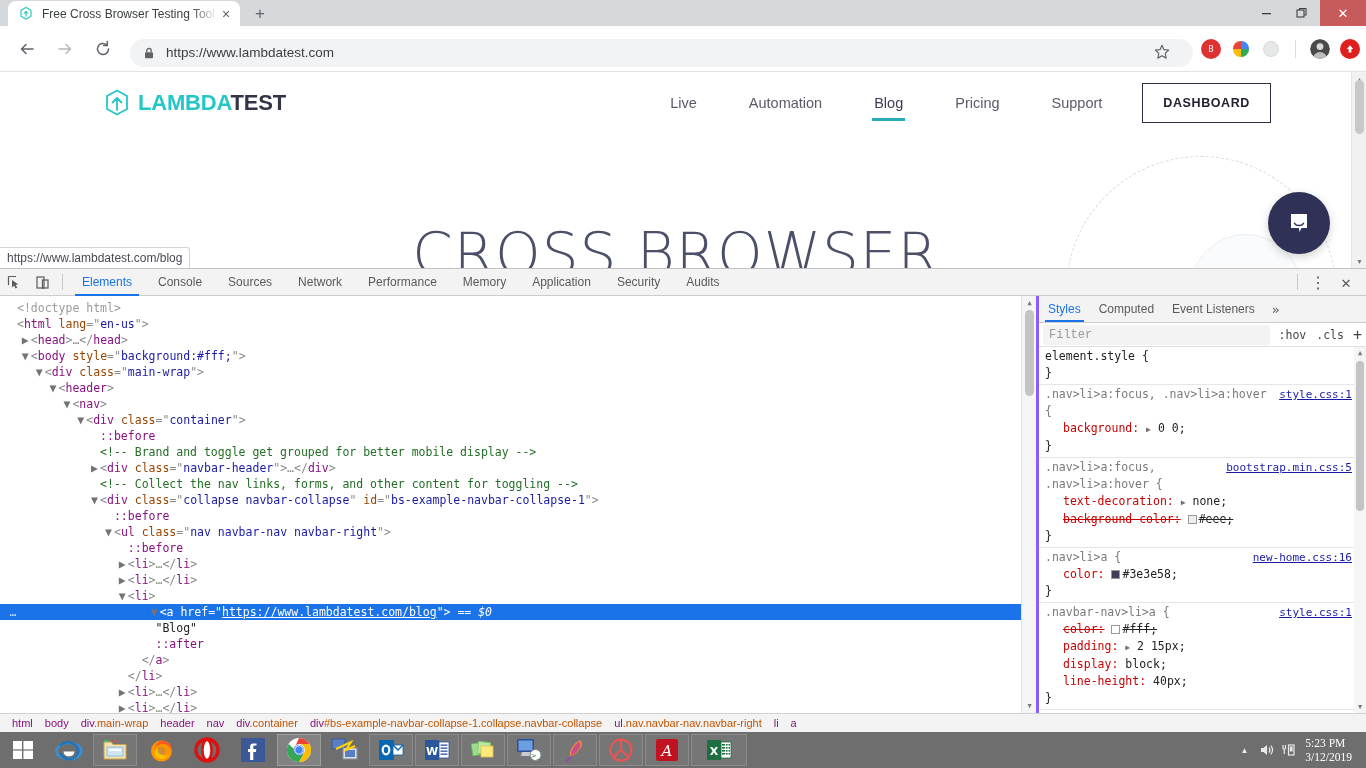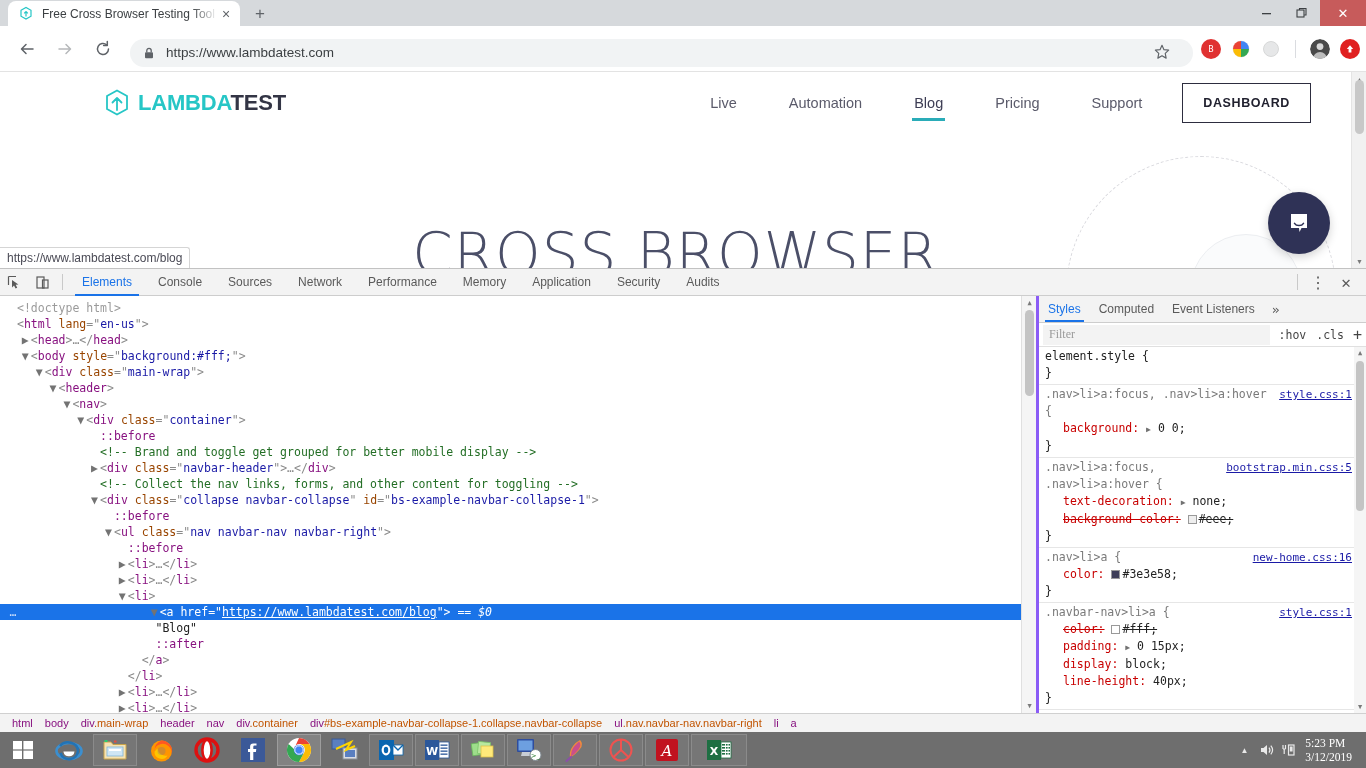--- a/index.html
+++ b/index.html
@@ -101,21 +101,21 @@
   .site-header {
     position: absolute; top: 0; left: 0; width: 1351px; height: 62px;
     display: flex; align-items: center;
   }
   .logo-wrap { display: flex; align-items: center; margin-left: 103px; }
   .logo-mark { width: 28px; height: 30px; margin-right: 7px; }
   .logo-text { font-size: 22px; font-weight: bold; letter-spacing: -0.2px; }
   .logo-lambda { color: #26c6c6; }
   .logo-test { color: #333545; }
 
-  .site-nav { display: flex; align-items: center; margin-left: auto; margin-right: 40px; }
+  .site-nav { display: flex; align-items: center; margin-left: auto; margin-right: 80px; }
   .nav-link {
     font-size: 14.5px; color: #5a5a6a; padding: 0 26px;
     position: relative; height: 40px; line-height: 40px;
   }
   .nav-link.active { color: #3d3d54; }
   .nav-link.active::after {
     content: ""; position: absolute; left: 24px; right: 24px; bottom: 2px;
     height: 3px; background: #2aacb8;
   }
   .dash-btn {
@@ -270,21 +270,21 @@
   }
   .st-more { font-size: 13px; color: #5a5a5a; padding: 0 8px; display: flex; align-items: center; }
 
   .filter-row {
     height: 24px; flex: 0 0 24px; display: flex; align-items: center;
     border-bottom: 1px solid #e0e0e0; background: #fff;
   }
   .filter-input {
     flex: 1 1 auto; height: 20px; margin: 0 4px;
     background: #f3f3f3; border: none;
-    font-family: Liberation Serif, serif; font-size: 12px;
+    font-family: Liberation Mono, monospace; font-size: 12px;
     color: #9a9a9a; padding: 0 6px; display: flex; align-items: center;
   }
   .filter-btn {
     font-family: "DejaVu Sans Mono", monospace; font-size: 11.5px;
     color: #444; padding: 0 5px;
   }
   .filter-plus { font-size: 15px; color: #444; padding: 0 4px; }
 
   .styles-scrollarea {
     flex: 1 1 auto; overflow: hidden; position: relative;
@@ -583,21 +583,21 @@
               <div class="sel-current">}</div>
             </div>
             <div class="rule">
               <div class="rule-head"><span class="sel">.nav&gt;li&gt;a {</span><span class="origin">new-home.css:16</span></div>
               <div><span class="prop">color:</span> <span class="swatch" style="background:#3e3e58"></span><span class="pval">#3e3e58;</span></div>
               <div class="sel-current">}</div>
             </div>
             <div class="rule">
               <div class="rule-head"><span class="sel">.navbar-nav&gt;li&gt;a {</span><span class="origin">style.css:1</span></div>
               <div><span class="prop strike">color:</span> <span class="swatch" style="background:#ffffff"></span><span class="pval strike">#fff;</span></div>
-              <div><span class="prop">padding:</span> <span class="expander">▶</span> <span class="pval">0 15px;</span></div>
+              <div><span class="prop">padding:</span> <span class="expander">▶</span> <span class="pval">2 15px;</span></div>
               <div><span class="prop">display:</span> <span class="pval">block;</span></div>
               <div><span class="prop">line-height:</span> <span class="pval">40px;</span></div>
               <div class="sel-current">}</div>
             </div>
           </div>
         <div class="styles-scrollbar">
           <div class="sb-arrow" style="top:0;">▲</div>
           <div class="thumb" style="top:14px;height:150px;"></div>
           <div class="sb-arrow" style="bottom:0;">▼</div>
         </div>

